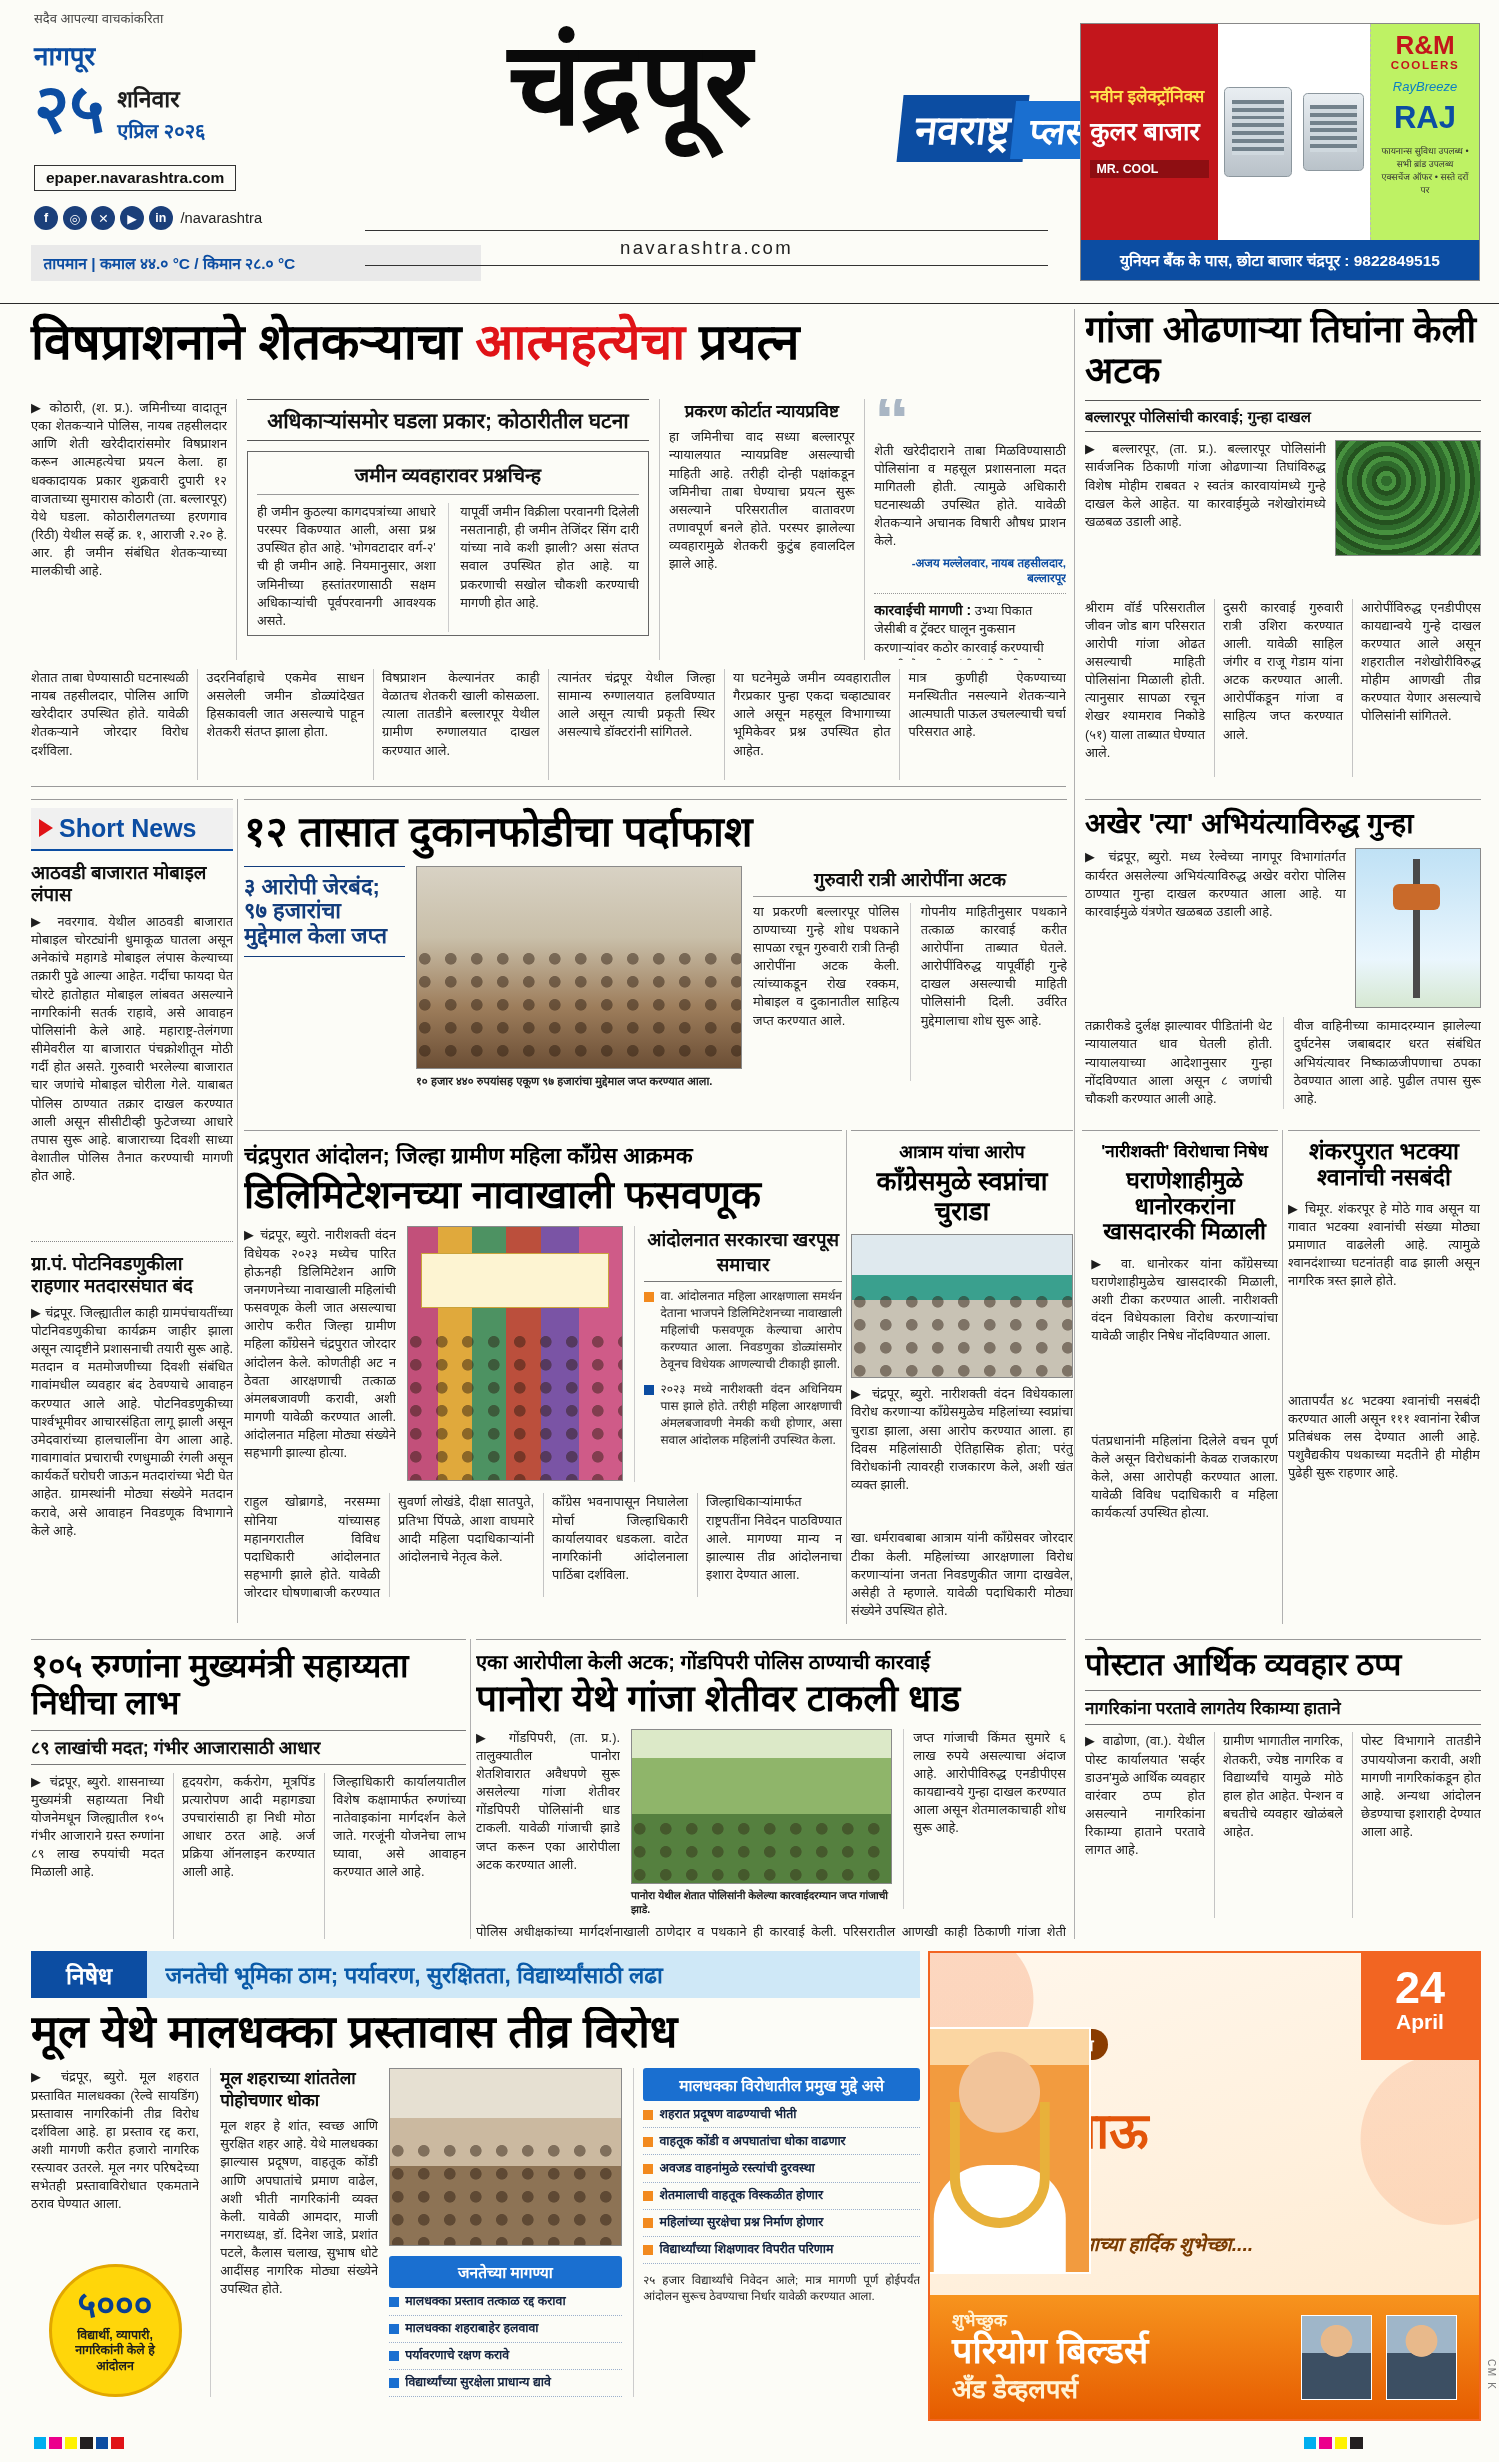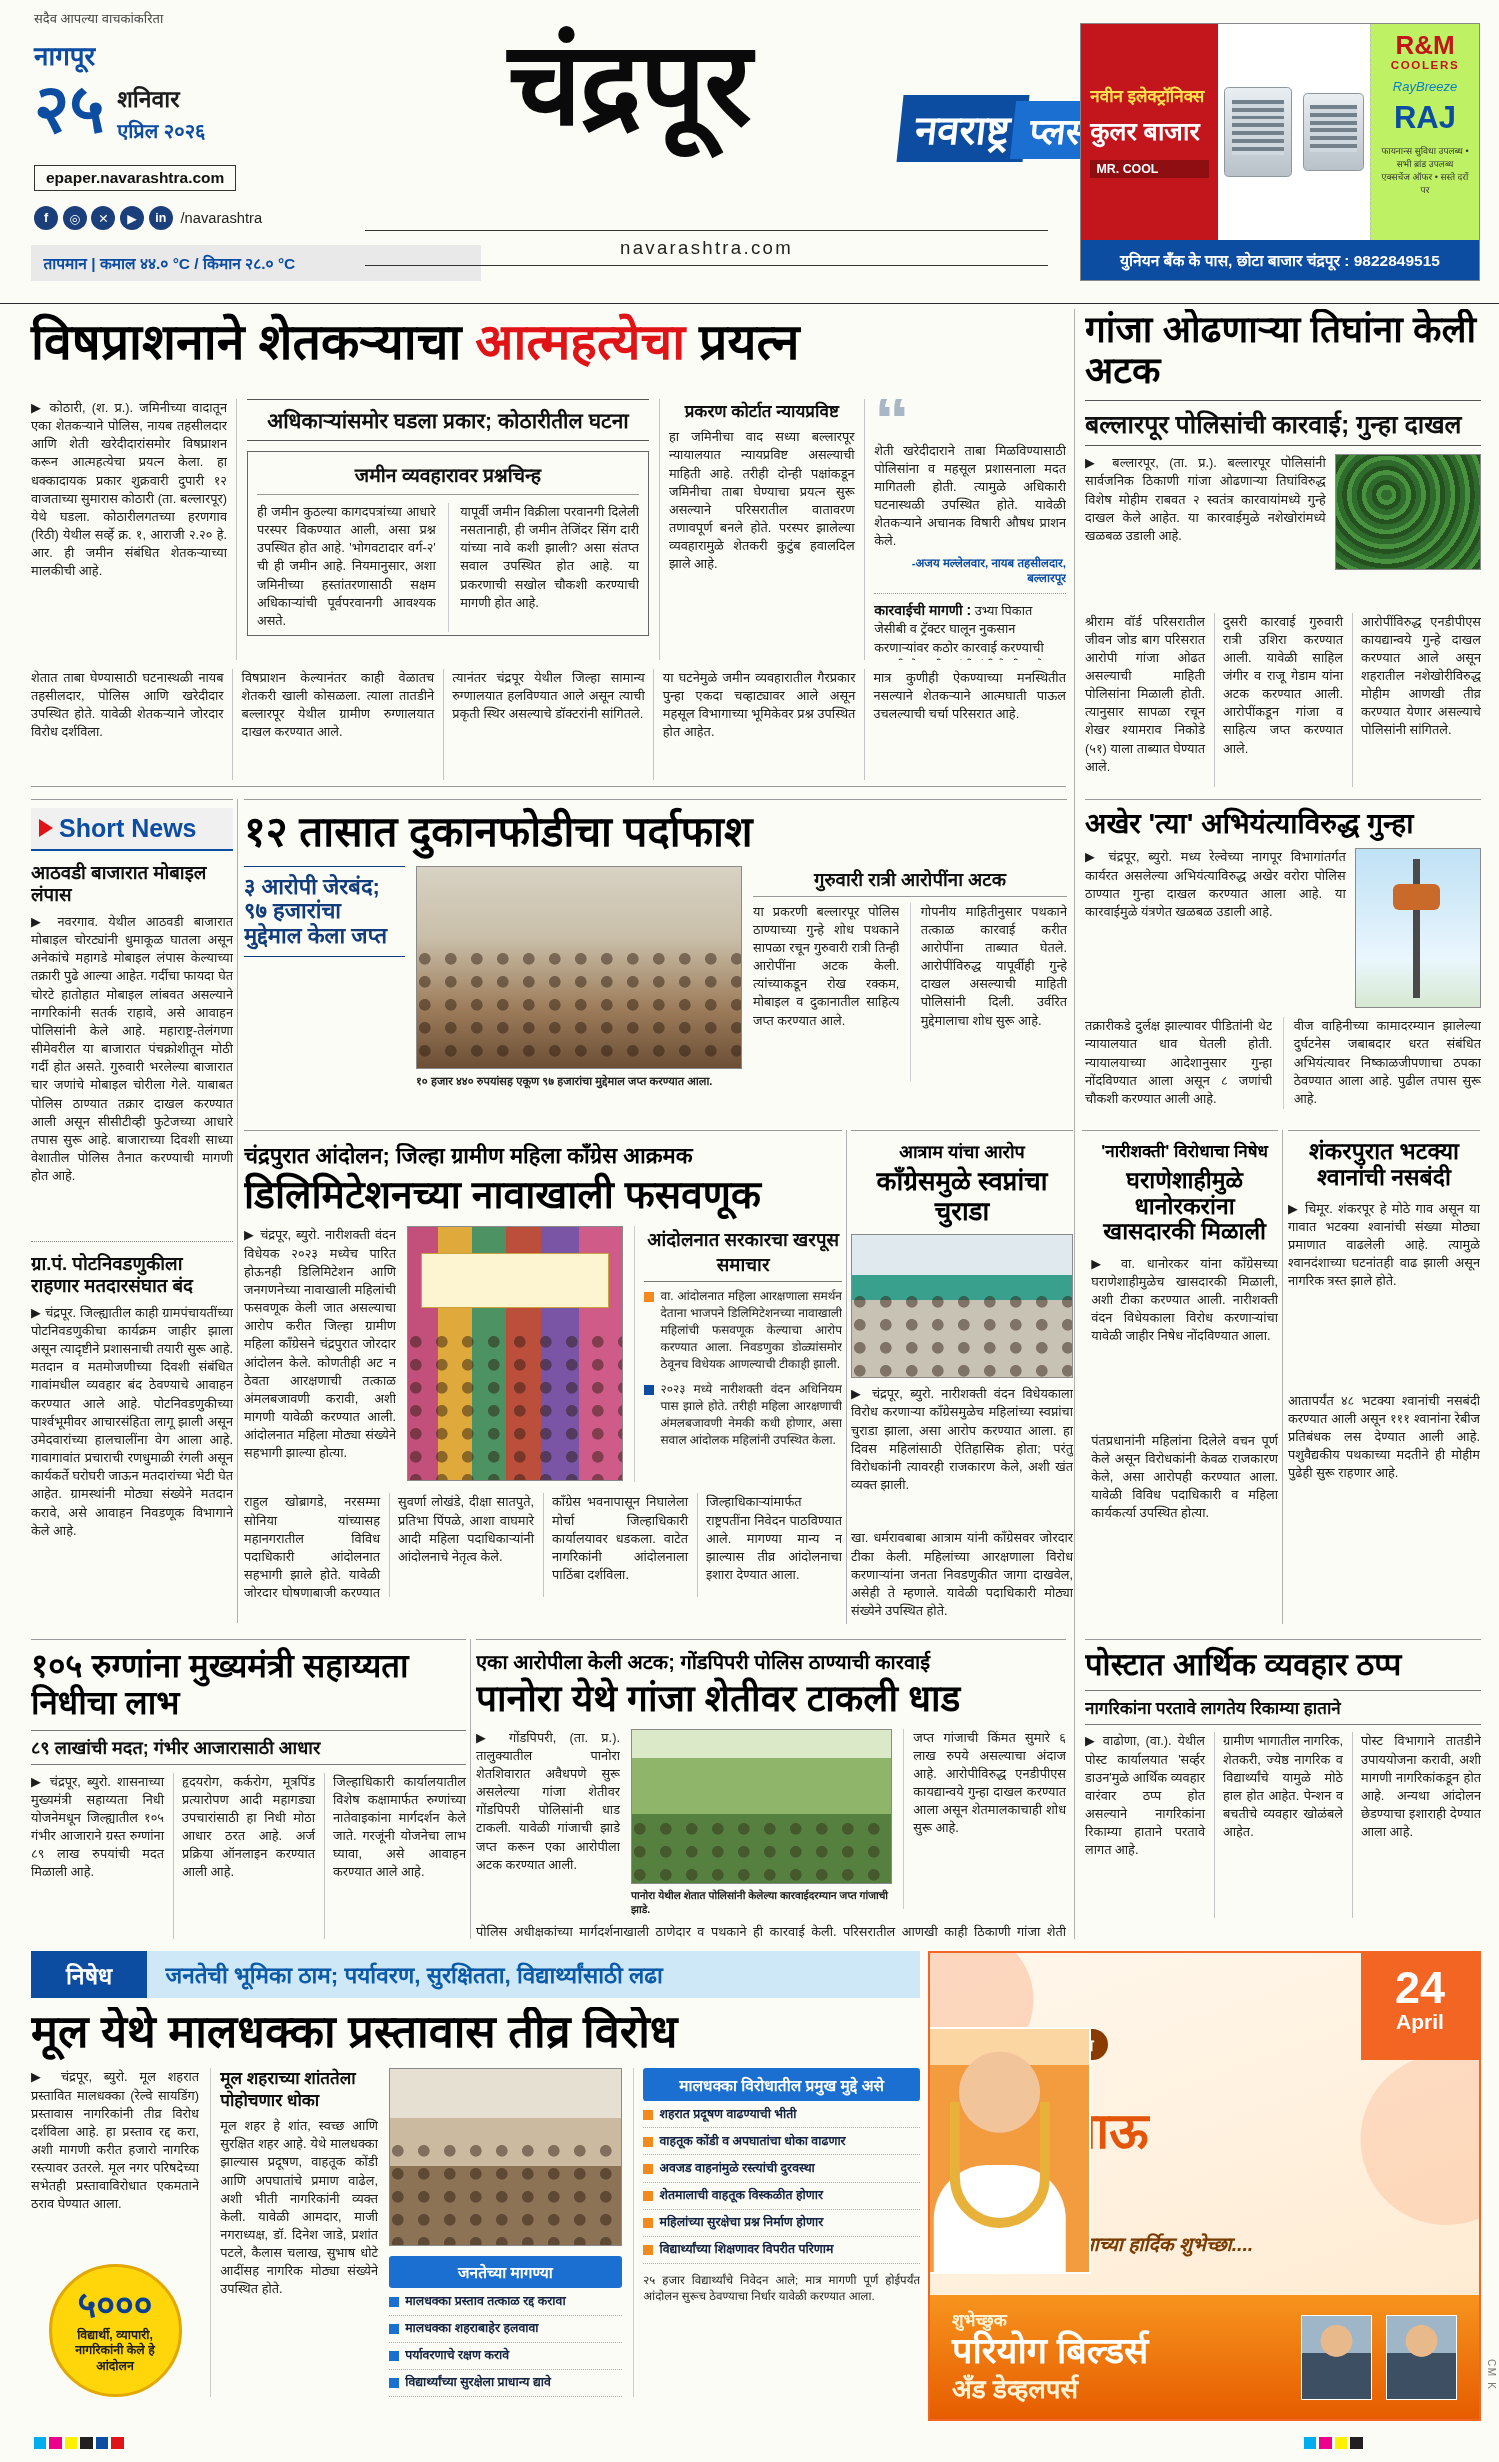--- a/index.html
+++ b/index.html
@@ -144,29 +144,30 @@
       <div style="font-size:11.6px;font-weight:700;color:var(--blue);text-align:right;margin:4.7px 0 7.8px;">-अजय मल्लेलवार, नायब तहसीलदार, बल्लारपूर</div>
       <div style="border-top:0.8px dotted #999;padding-top:6.2px;">
         <span class="sub" style="font-size:14px;text-align:center;">कारवाईची मागणी :</span>
         <span class="bt" style="display:inline;">उभ्या पिकात जेसीबी व ट्रॅक्टर घालून नुकसान करणाऱ्यांवर कठोर कारवाई करण्याची मागणी शेतकरी कुटुंबीयांनी केली आहे.</span>
       </div>
     </div>
   </div>
 
   <div class="abs cols" style="left:31px;top:669px;width:1035px;height:118px;border-bottom:1.2px solid #9a9a9a;padding-bottom:6.2px;">
     <div class="bt">शेतात ताबा घेण्यासाठी घटनास्थळी नायब तहसीलदार, पोलिस आणि खरेदीदार उपस्थित होते. यावेळी शेतकऱ्याने जोरदार विरोध दर्शविला.</div>
+    <div class="bt">उदरनिर्वाहाचे एकमेव साधन असलेली जमीन डोळ्यांदेखत हिसकावली जात असल्याचे पाहून शेतकरी संतप्त झाला होता.</div>
     <div class="bt">विषप्राशन केल्यानंतर काही वेळातच शेतकरी खाली कोसळला. त्याला तातडीने बल्लारपूर येथील ग्रामीण रुग्णालयात दाखल करण्यात आले.</div>
     <div class="bt">त्यानंतर चंद्रपूर येथील जिल्हा सामान्य रुग्णालयात हलविण्यात आले असून त्याची प्रकृती स्थिर असल्याचे डॉक्टरांनी सांगितले.</div>
     <div class="bt">या घटनेमुळे जमीन व्यवहारातील गैरप्रकार पुन्हा एकदा चव्हाट्यावर आले असून महसूल विभागाच्या भूमिकेवर प्रश्न उपस्थित होत आहेत.</div>
     <div class="bt">मात्र कुणीही ऐकण्याच्या मनस्थितीत नसल्याने शेतकऱ्याने आत्मघाती पाऊल उचलल्याची चर्चा परिसरात आहे.</div>
   </div>
 
   <div class="abs" style="left:1085px;top:309px;width:396px;height:478px;overflow:hidden;">
     <div class="hd" style="font-size:37px;">गांजा ओढणाऱ्या तिघांना केली अटक</div>
-    <div class="sub" style="font-size:25px;border-top:1.2px solid #555;border-bottom:1.2px solid #555;padding:5.4px 0;margin:7.8px 0;">बल्लारपूर पोलिसांची कारवाई; गुन्हा दाखल</div>
+    <div class="sub" style="font-size:15px;border-top:1.2px solid #555;border-bottom:1.2px solid #555;padding:5.4px 0;margin:7.8px 0;">बल्लारपूर पोलिसांची कारवाई; गुन्हा दाखल</div>
     <div style="display:flex;gap:9.3px;">
       <div class="bt" style="flex:1;height:149px;">▶ बल्लारपूर, (ता. प्र.). बल्लारपूर पोलिसांनी सार्वजनिक ठिकाणी गांजा ओढणाऱ्या तिघांविरुद्ध विशेष मोहीम राबवत २ स्वतंत्र कारवायांमध्ये गुन्हे दाखल केले आहेत. या कारवाईमुळे नशेखोरांमध्ये खळबळ उडाली आहे.</div>
       <div class="photo ph-ganja" style="width:146px;height:116px;"></div>
     </div>
     <div class="cols" style="margin-top:9.3px;height:178px;">
       <div class="bt">श्रीराम वॉर्ड परिसरातील जीवन जोड बाग परिसरात आरोपी गांजा ओढत असल्याची माहिती पोलिसांना मिळाली होती. त्यानुसार सापळा रचून शेखर श्यामराव निकोडे (५१) याला ताब्यात घेण्यात आले.</div>
       <div class="bt">दुसरी कारवाई गुरुवारी रात्री उशिरा करण्यात आली. यावेळी साहिल जंगीर व राजू गेडाम यांना अटक करण्यात आली. आरोपींकडून गांजा व साहित्य जप्त करण्यात आले.</div>
       <div class="bt">आरोपींविरुद्ध एनडीपीएस कायद्यान्वये गुन्हे दाखल करण्यात आले असून शहरातील नशेखोरीविरुद्ध मोहीम आणखी तीव्र करण्यात येणार असल्याचे पोलिसांनी सांगितले.</div>
     </div>
   </div>

